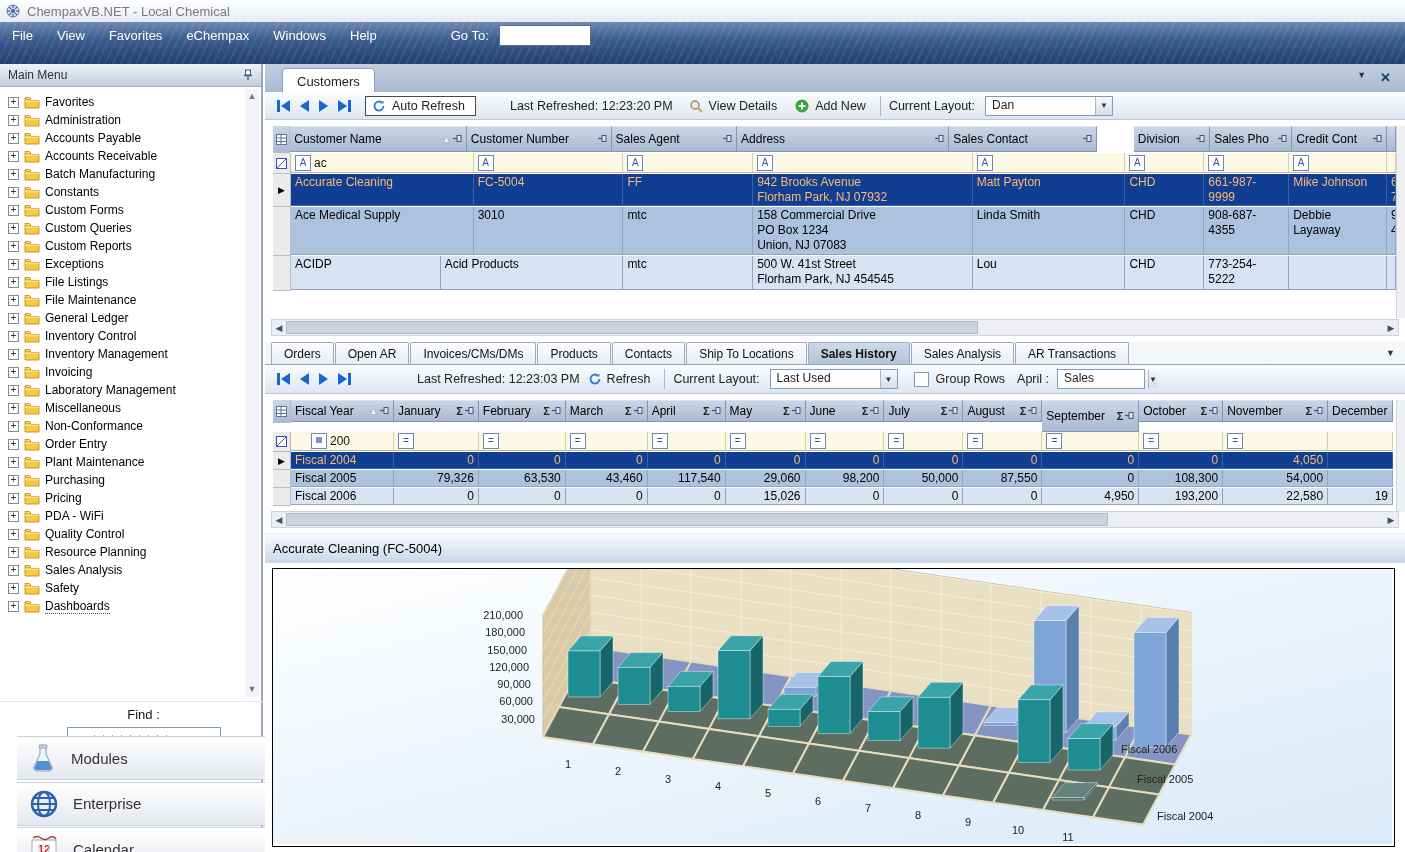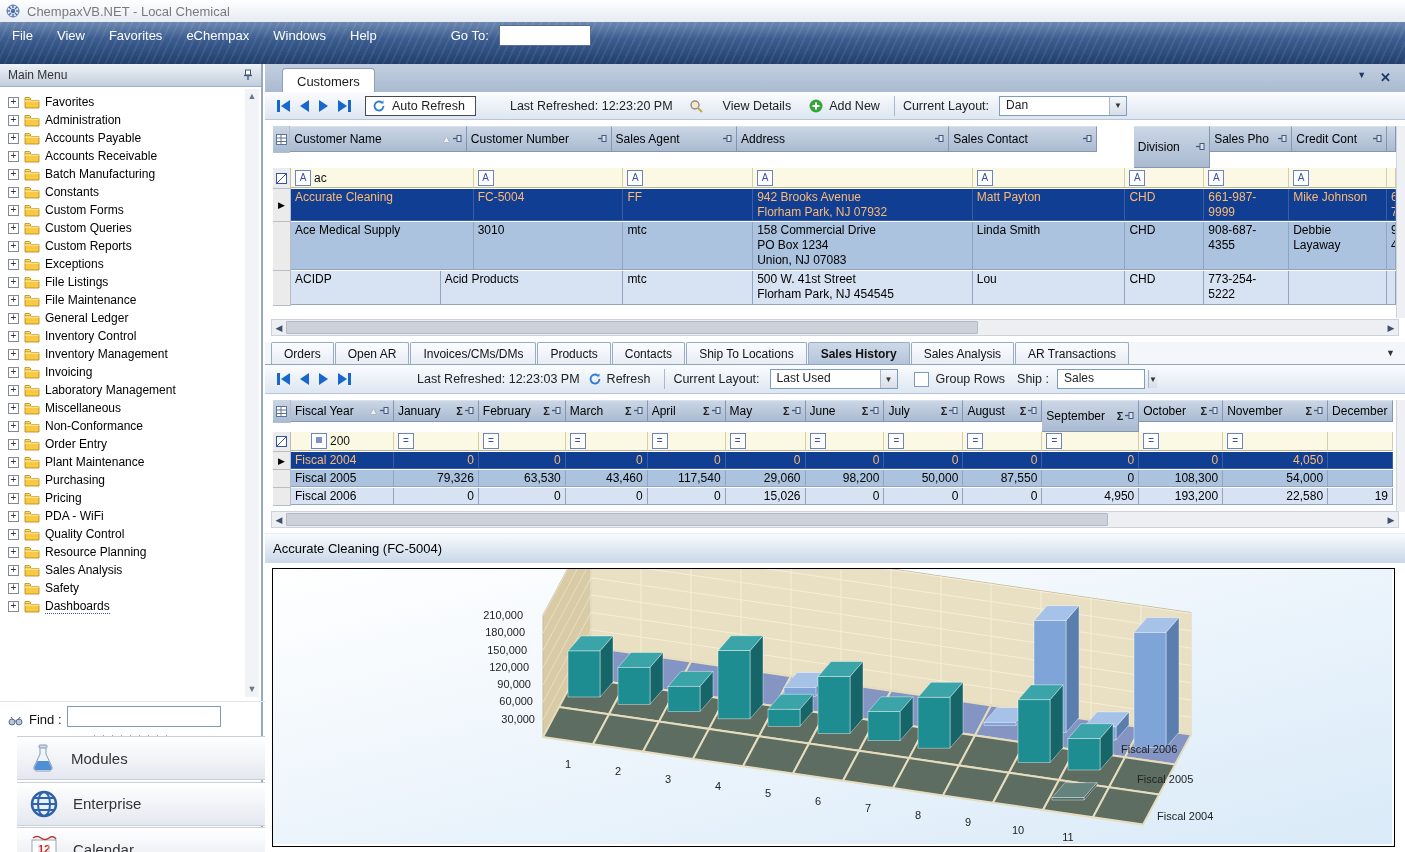--- a/index.html
+++ b/index.html
@@ -21,21 +21,21 @@
   .panel-header{height:22px;background:linear-gradient(180deg,#eef2f7,#c2cedd);border-bottom:1px solid #9fb0c6;
     display:flex;align-items:center;justify-content:space-between;padding:0 8px;color:#333;font-size:12px;}
   .tree{position:absolute;left:0;top:23px;width:246px;height:612px;overflow:hidden;padding-top:6px;box-sizing:border-box;}
   .tree-scrollbar{position:absolute;right:2px;top:25px;width:14px;height:608px;background:#f2f3f6;}
   .tsb-arrow{position:absolute;left:0;width:14px;height:15px;color:#66788f;font-size:9px;text-align:center;line-height:15px;}
   .tree-item{display:flex;align-items:center;height:18px;padding-left:8px;gap:5px;white-space:nowrap;cursor:default;}
   .expand-box{width:11px;height:11px;border:1px solid #848a93;background:#fff;box-sizing:border-box;
     font-size:10px;line-height:8px;text-align:center;color:#333;flex:0 0 auto;}
   .tree-label{font-size:12px;color:#000;}
   .tree-item.focused .tree-label{border-bottom:1px dotted #3a5a8c;}
-  .findrow{position:absolute;left:0;top:637px;width:279px;height:26px;display:flex;align-items:flex-end;gap:5px;padding-left:8px;box-sizing:border-box;border-top:1px solid #e2e6ec;}
+  .findrow{position:absolute;left:0;top:637px;width:279px;height:26px;display:flex;align-items:center;gap:5px;padding-left:8px;box-sizing:border-box;border-top:1px solid #e2e6ec;flex-direction:column;}
   .find-input{width:148px;height:17px;border:1px solid #7f9db9;background:#fff;}
   .dots{position:absolute;left:0;top:664px;width:263px;text-align:center;color:#8a93a3;font-size:9px;letter-spacing:2px;}
   .navbtn{position:absolute;left:17px;width:260px;height:44px;background:linear-gradient(180deg,#ffffff,#e4e8ef);
     border-top:1px solid #c9cfda;border-bottom:1px solid #c9cfda;display:flex;align-items:center;gap:14px;padding-left:12px;box-sizing:border-box;font-size:15px;color:#333;cursor:default;}
   
   .main{position:absolute;left:265px;top:64px;width:1140px;height:788px;background:#fff;}
   .tabstrip{position:absolute;left:0;top:0;width:1140px;height:28px;background:linear-gradient(180deg,#c3cfe0,#a9bad0);border-bottom:1px solid #8ea1bc;}
   .tab{position:absolute;left:17px;top:4px;height:24px;background:#fff;border:1px solid #8ea1bc;border-bottom:none;border-radius:4px 4px 0 0;
     padding:0 14px;display:flex;align-items:center;font-size:13px;color:#222;}
   .tabstrip-icons{position:absolute;right:14px;top:6px;display:flex;gap:14px;color:#1c3a66;font-weight:bold;font-size:13px;}
@@ -548,21 +548,21 @@
           <path d="M11.5 7a4.5 4.5 0 1 1-1.7-3.5" fill="none" stroke="#2e7bd6" stroke-width="1.8"></path>
           <path d="M11.5 1.5 L11.5 4.5 L8.5 4.5 Z" fill="#2e7bd6"></path>
         </svg>
         <span>Auto Refresh</span>
       </div>
       <span style="margin-left:34px;">Last Refreshed: 12:23:20 PM</span>
       <svg style="margin-left:16px;" width="14" height="14" viewBox="0 0 14 14">
         <circle cx="6" cy="6" r="4" fill="#f6e9c8" stroke="#8d8d8d" stroke-width="1.4"></circle>
           <line x1="9" y1="9" x2="13" y2="13" stroke="#caa24a" stroke-width="2"></line>
       </svg>
-      <span style="margin-left:20px;">View Details</span>
+      <span style="margin-left:6px;">View Details</span>
       <svg style="margin-left:18px;" width="14" height="14" viewBox="0 0 14 14">
         <circle cx="7" cy="7" r="6.5" fill="#37a53c"></circle>
           <line x1="7" y1="3.5" x2="7" y2="10.5" stroke="#fff" stroke-width="2"></line>
           <line x1="3.5" y1="7" x2="10.5" y2="7" stroke="#fff" stroke-width="2"></line>
       </svg>
       <span style="margin-left:6px;">Add New</span>
       <span class="tsep" style="margin-left:14px;"></span>
       <span>Current Layout:</span>
       <div class="combo" style="margin-left:10px;width:126px;">
         <span class="val">Dan</span>
@@ -609,21 +609,21 @@
                 <line x1="0" y1="4.5" x2="4" y2="4.5" stroke="#44597a" stroke-width="1.3"></line>
               </svg></span>
           </div>
           <div class="hcell gcell hcellx" style="width: 153px; height: 26px;">
             <span class="lbl">Sales Contact</span>
             <span class="hic"><svg width="9" height="9" viewBox="0 0 9 9">
                 <rect x="4" y="1.5" width="4" height="6" fill="#d9e2ee" stroke="#44597a"></rect>
                 <line x1="0" y1="4.5" x2="4" y2="4.5" stroke="#44597a" stroke-width="1.3"></line>
               </svg></span>
           </div>
-          <div class="hcell gcell hcellx" style="width: 79px; height: 42px; margin-left: 37px;">
+          <div class="hcell gcell hcellx" style="width: 79px; height: 26px; margin-left: 37px;">
             <span class="lbl">Division</span>
             <span class="hic"><svg width="9" height="9" viewBox="0 0 9 9">
                 <rect x="4" y="1.5" width="4" height="6" fill="#d9e2ee" stroke="#44597a"></rect>
                 <line x1="0" y1="4.5" x2="4" y2="4.5" stroke="#44597a" stroke-width="1.3"></line>
               </svg></span>
           </div>
           <div class="hcell gcell hcellx" style="width: 85px; height: 26px;">
             <span class="lbl">Sales Pho</span>
             <span class="hic"><svg width="9" height="9" viewBox="0 0 9 9">
                 <rect x="4" y="1.5" width="4" height="6" fill="#d9e2ee" stroke="#44597a"></rect>
@@ -821,21 +821,21 @@
       </svg>
       <span style="margin-left:5px;">Refresh</span>
       <span class="tsep" style="margin-left:14px;"></span>
       <span>Current Layout:</span>
       <div class="combo" style="margin-left:10px;width:126px;">
         <span class="val">Last Used</span>
         <span class="arrow" style="margin-left:auto;">▼</span>
       </div>
       <span class="checkbox" style="margin-left:16px;"></span>
       <span style="margin-left:7px;">Group Rows</span>
-      <span style="margin-left:12px;">Ship :</span>
+      <span style="margin-left:12px;">April :</span>
       <div class="combo" style="margin-left:8px;width:86px;">
         <span class="val">Sales</span>
         <span class="arrow" style="margin-left:auto;">▼</span>
       </div>
     </div>
 
     <div class="grid" id="grid2" style="top: 336px; width: 1120px;">
         <div class="grow">
           <div class="indc" style="width: 17px; height: 22px; background: linear-gradient(rgb(203, 214, 229), rgb(169, 186, 209));">
             <svg width="11" height="11" viewBox="0 0 11 11">

